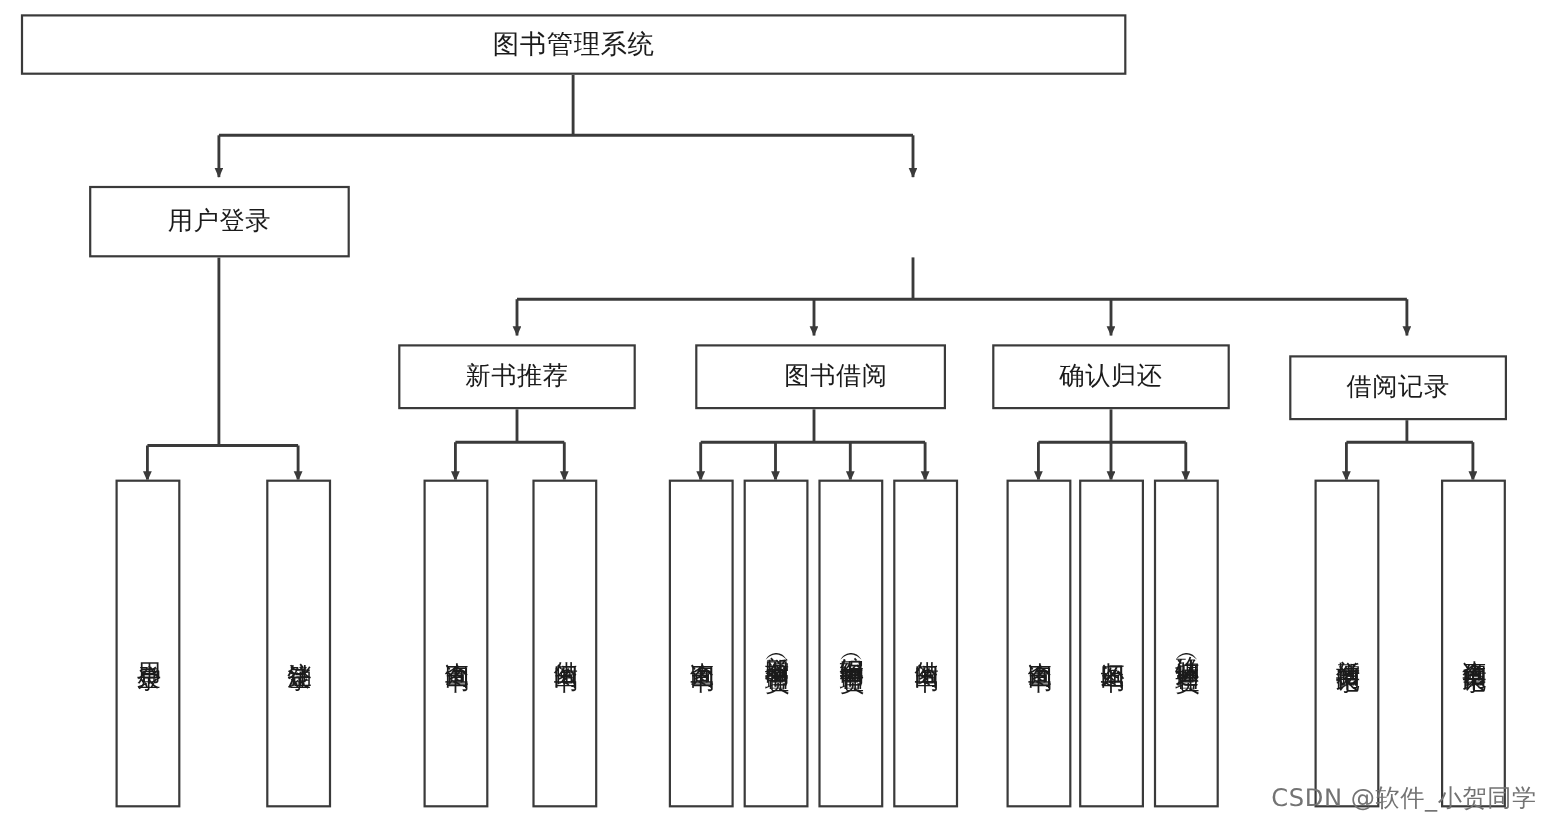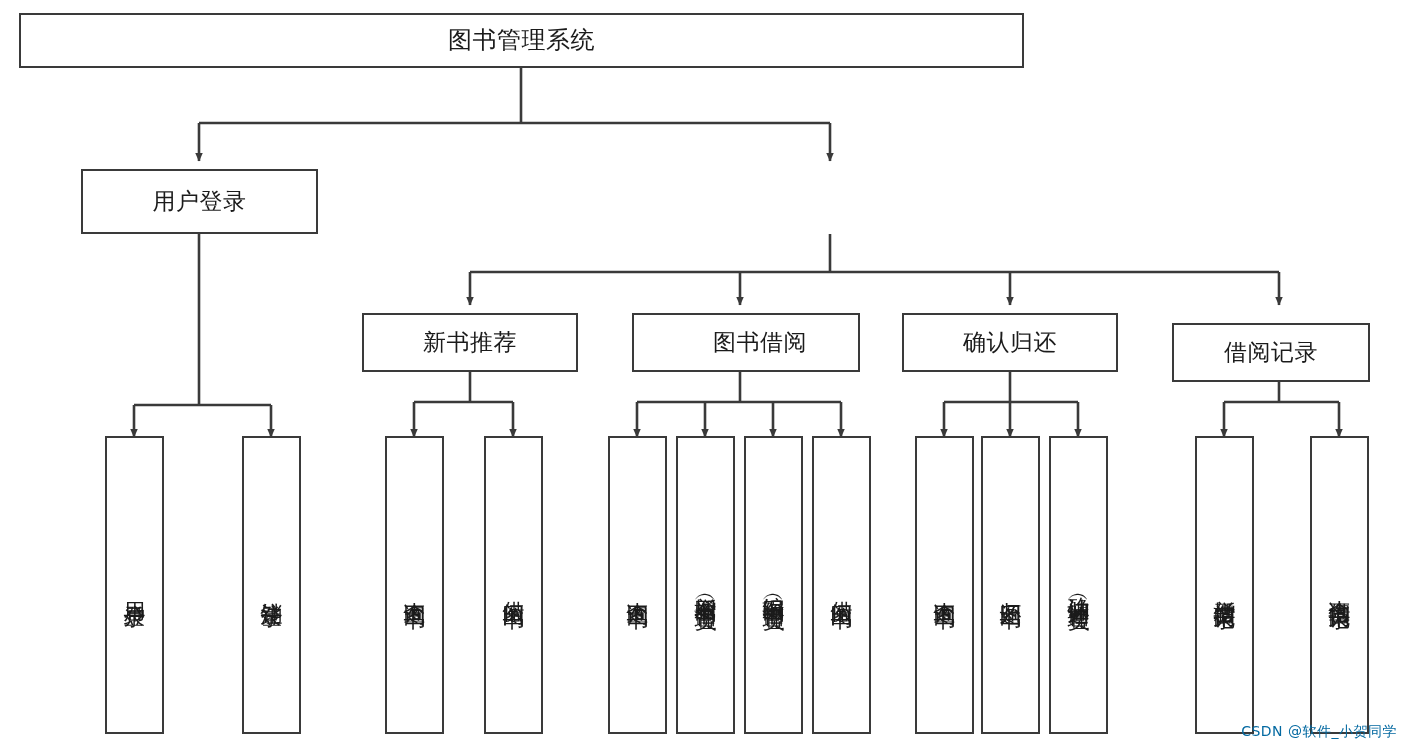--- a/index.html
+++ b/index.html
@@ -57,22 +57,22 @@
     text-orientation: upright;
     font-size: 22px;
     line-height: 1.18;
     letter-spacing: 2px;
     white-space: nowrap;
   }
   .watermark {
     position: absolute;
     right: 8px;
     bottom: 6px;
-    font-size: 14px;
-    color: #0369a1;
+    font-size: 22px;
+    color: #737373;
     letter-spacing: 0.5px;
     z-index: 3;
     white-space: nowrap;
     font-family: "DejaVu Sans", "Liberation Sans", sans-serif;
   }
 </style>
 </head>
 <body>
 
 <div id="canvas">

